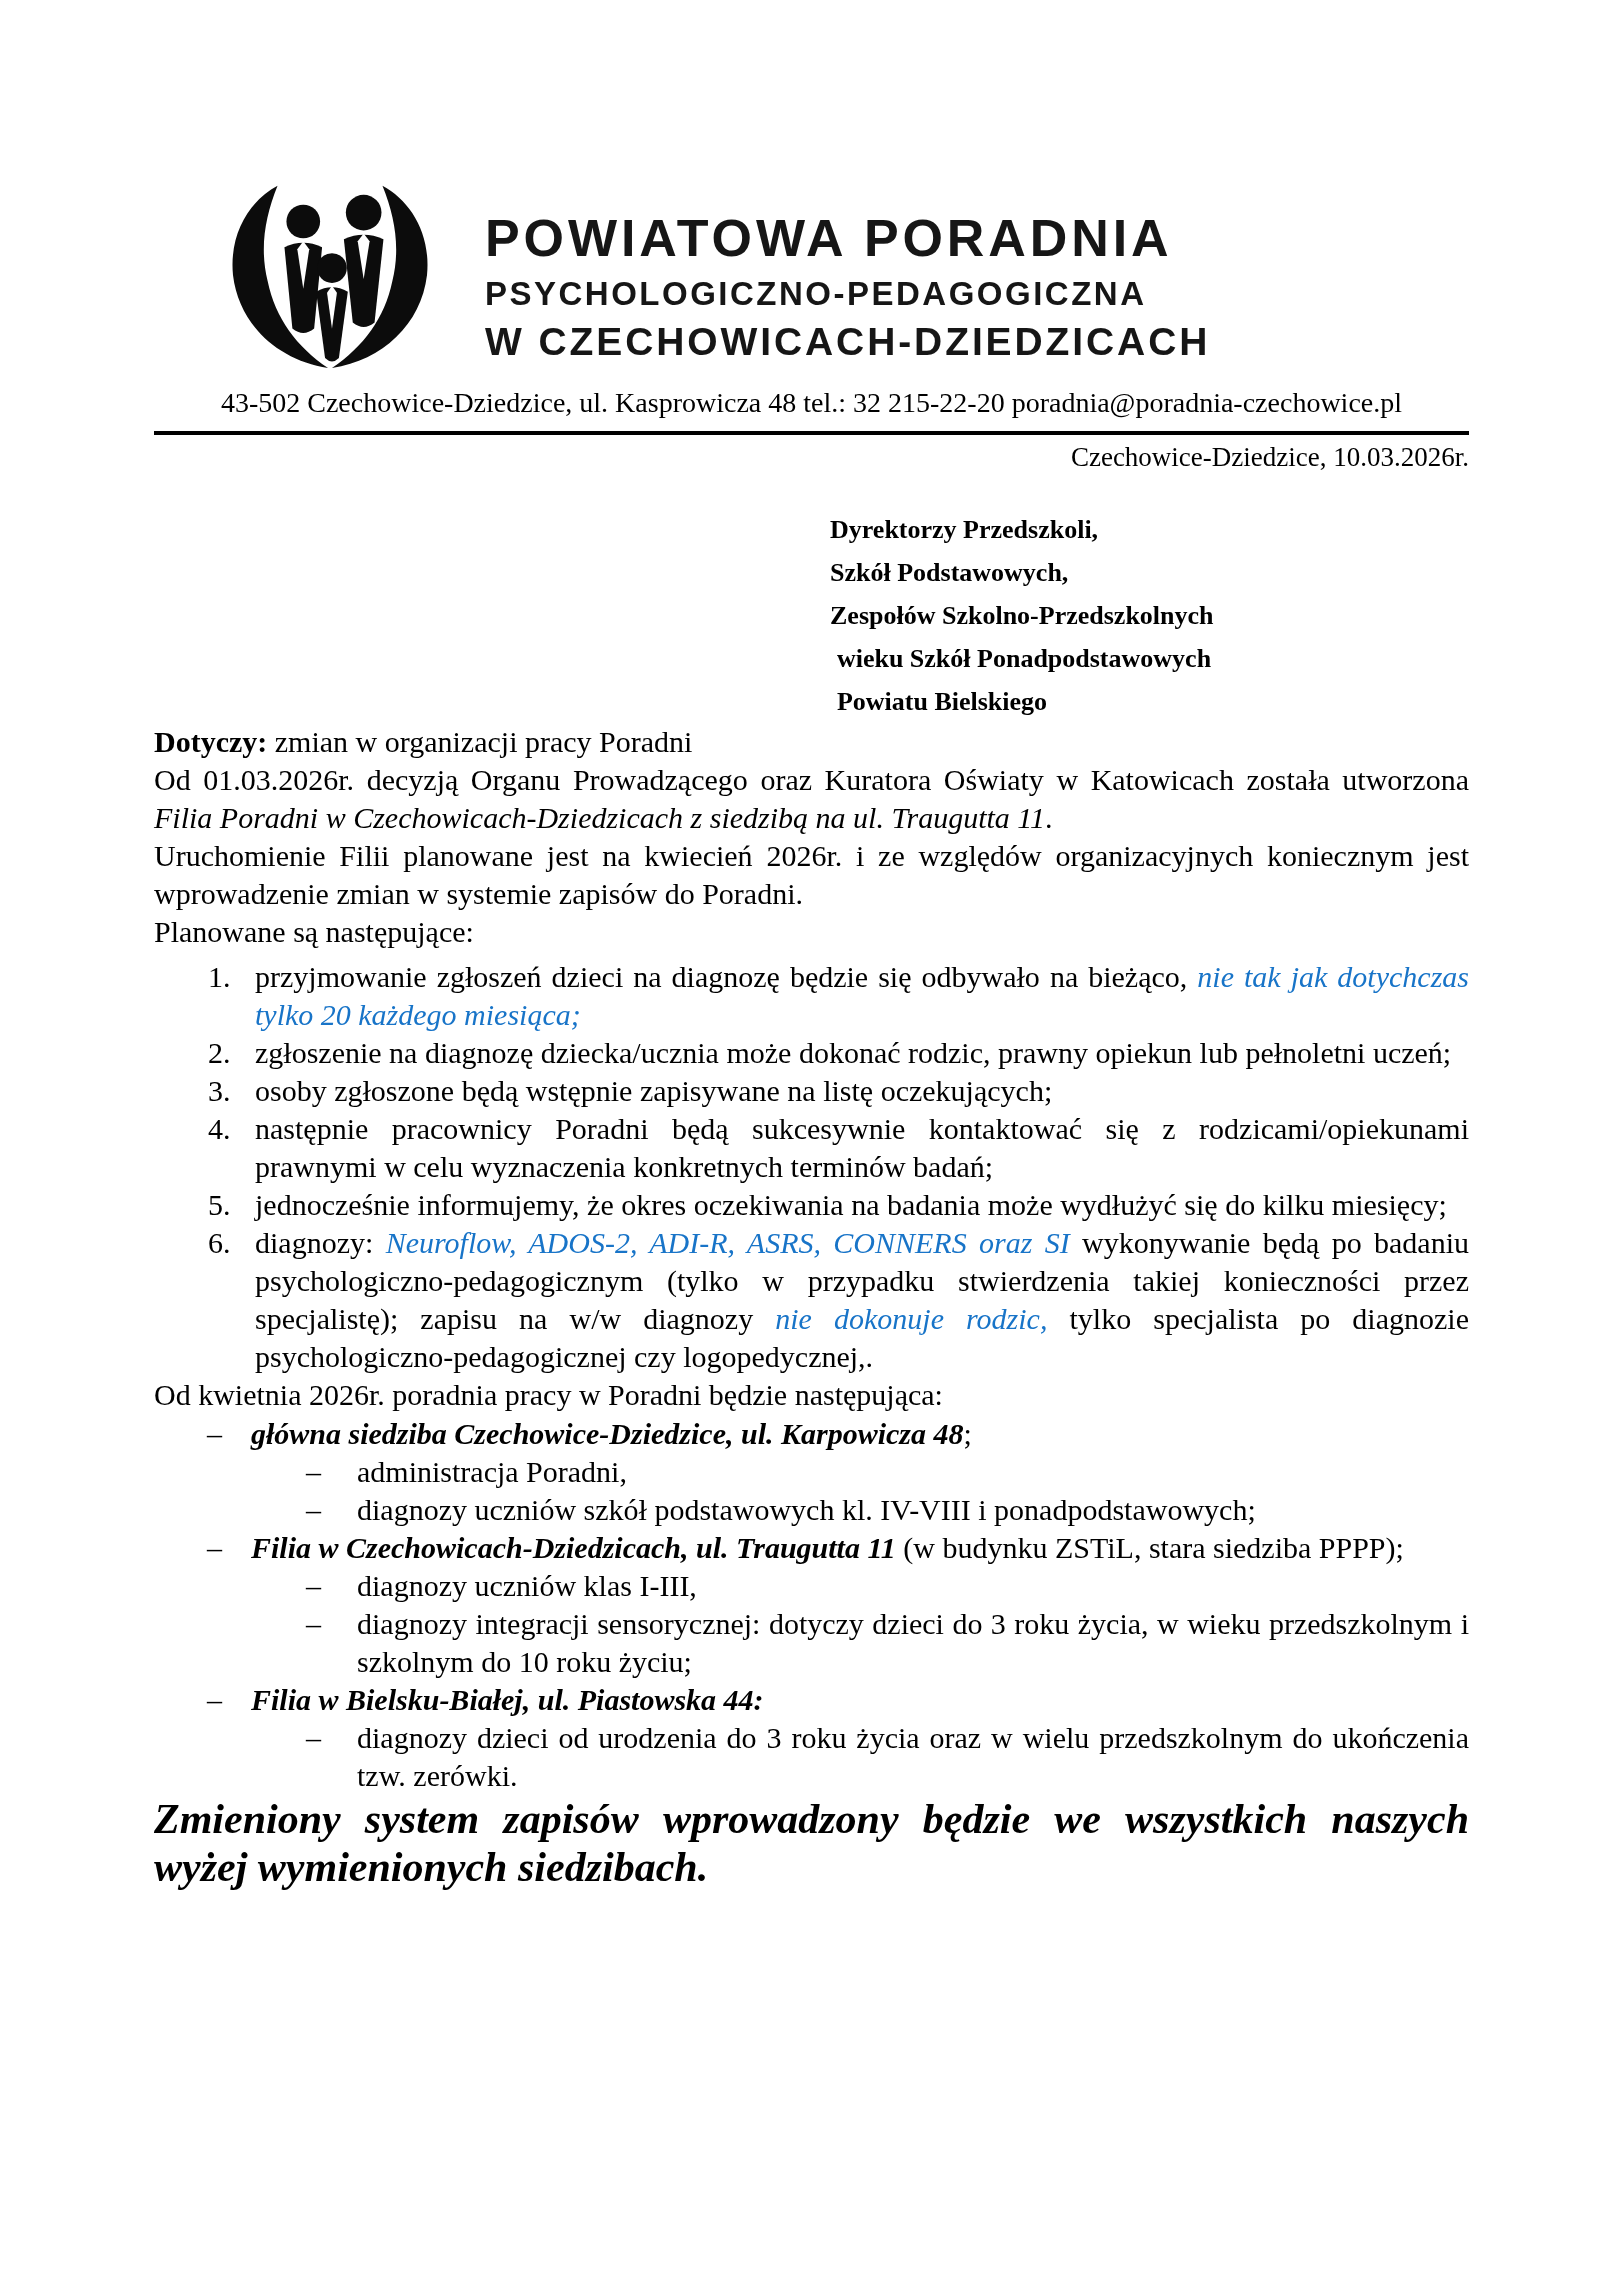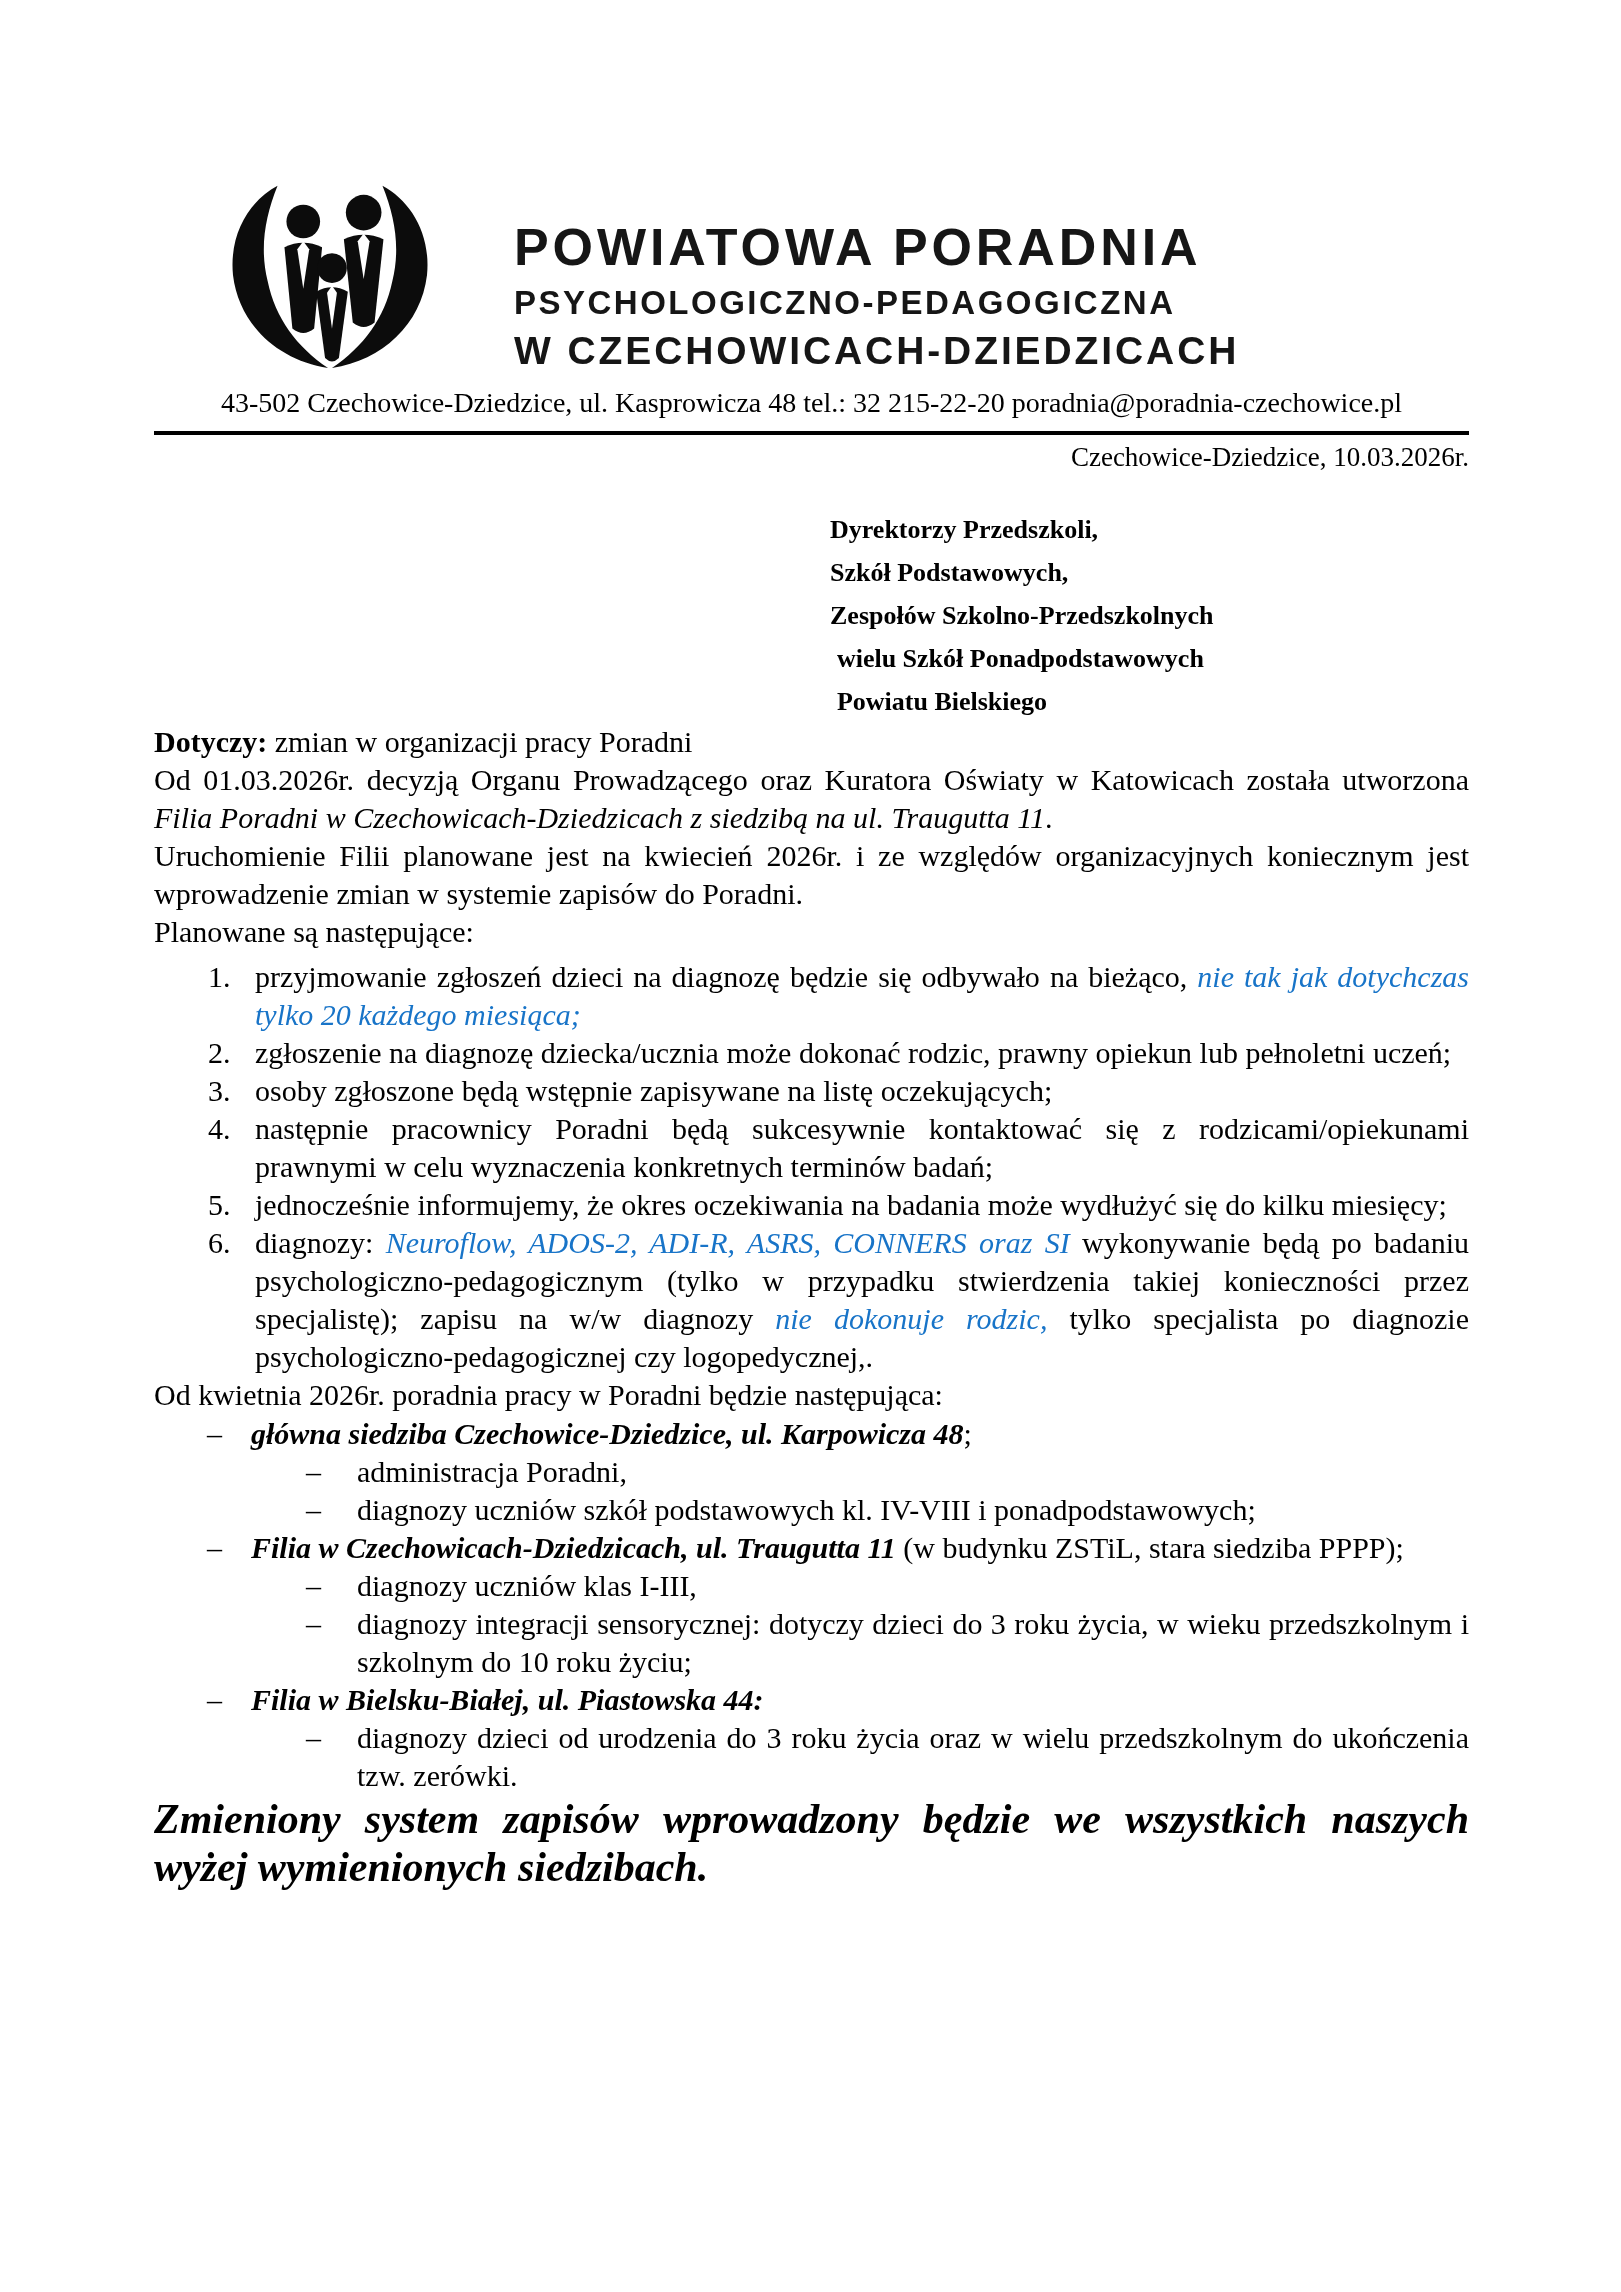--- a/index.html
+++ b/index.html
@@ -9,21 +9,21 @@
     width:1621px; height:2293px;
     margin:0 auto;
     background:#ffffff;
     color:#000;
     font-family:"Liberation Serif","DejaVu Serif",serif;
     overflow:hidden;
   }
   .content { padding:0 152px 0 154px; }
 
   
-  .header-row { display:flex; align-items:flex-end; gap:80px; margin:172px 0 0 72px; }
+  .header-row { display:flex; align-items:center; gap:51px; margin:172px 0 0 72px; }
   .logo-box { width:208px; height:198px; flex:0 0 auto; }
   .logo-box svg { width:100%; height:100%; display:block; }
   .org-name { padding-top:31px; font-family:"Liberation Sans","DejaVu Sans",sans-serif; color:#161616; }
   .org-line1 { font-size:52px; font-weight:700; letter-spacing:3.9px; line-height:1.0; white-space:nowrap; }
   .org-line2 { font-size:33px; font-weight:700; letter-spacing:2.5px; line-height:1.0; margin-top:13.7px; white-space:nowrap; }
   .org-line3 { font-size:39px; font-weight:700; letter-spacing:2.9px; line-height:1.0; margin-top:11.8px; white-space:nowrap; }
 
   .address { text-align:center; font-size:28px; margin-top:16.7px; white-space:nowrap; }
   .rule { border:0; border-top:4.9px solid #000; margin:12.7px 0 0 0; }
   .dateline { text-align:right; font-size:27px; margin-top:6.9px; }
@@ -100,21 +100,21 @@
     </div>
 
     <div class="address">43-502 Czechowice-Dziedzice, ul. Kasprowicza 48 tel.: 32 215-22-20 poradnia@poradnia-czechowice.pl</div>
     <hr class="rule">
     <div class="dateline">Czechowice-Dziedzice, 10.03.2026r.</div>
 
     <div class="recipient">
       <div class="r-line">Dyrektorzy Przedszkoli,</div>
       <div class="r-line">Szkół Podstawowych,</div>
       <div class="r-line">Zespołów Szkolno-Przedszkolnych</div>
-      <div class="r-line">wielu Szkół Ponadpodstawowych</div>
+      <div class="r-line">wieku Szkół Ponadpodstawowych</div>
       <div class="r-line">Powiatu Bielskiego</div>
     </div>
 
     <div class="bodytext">
 
       <p class="para subject"><b>Dotyczy:</b> <span>zmian w organizacji pracy Poradni</span></p>
 
       <p class="para p1"><span>Od 01.03.2026r. decyzją Organu Prowadzącego oraz Kuratora Oświaty w Katowicach została utworzona </span><span class="it">Filia Poradni w Czechowicach-Dziedzicach z siedzibą na ul. Traugutta 11</span><span>.</span></p>
 
       <p class="para p2">Uruchomienie Filii planowane jest na kwiecień 2026r. i ze względów organizacyjnych koniecznym jest wprowadzenie zmian w systemie zapisów do Poradni.</p>

